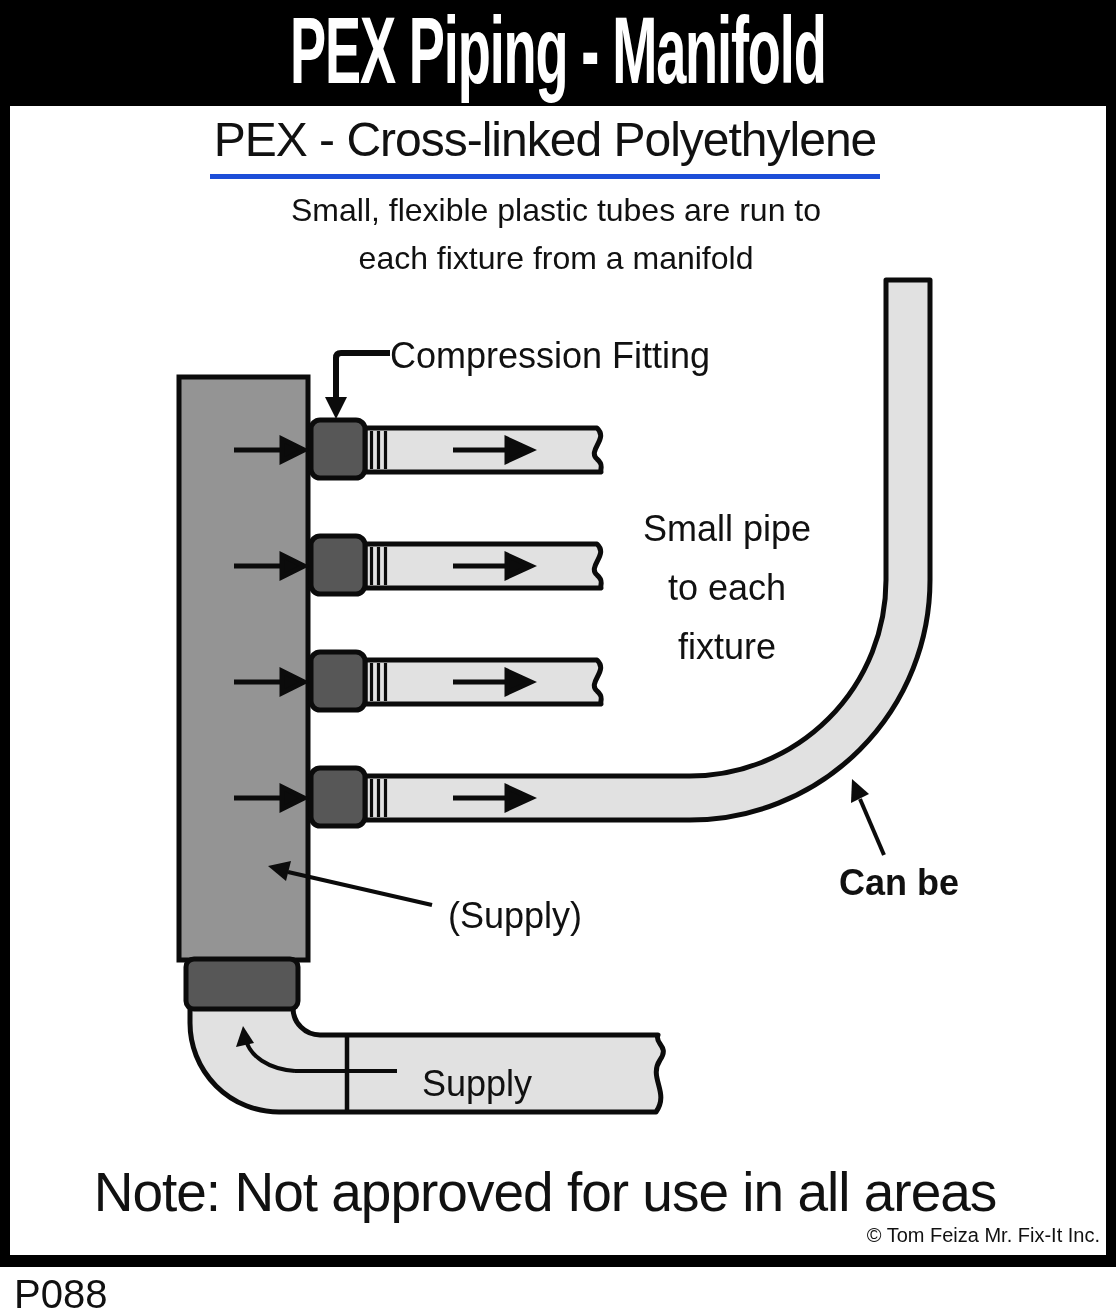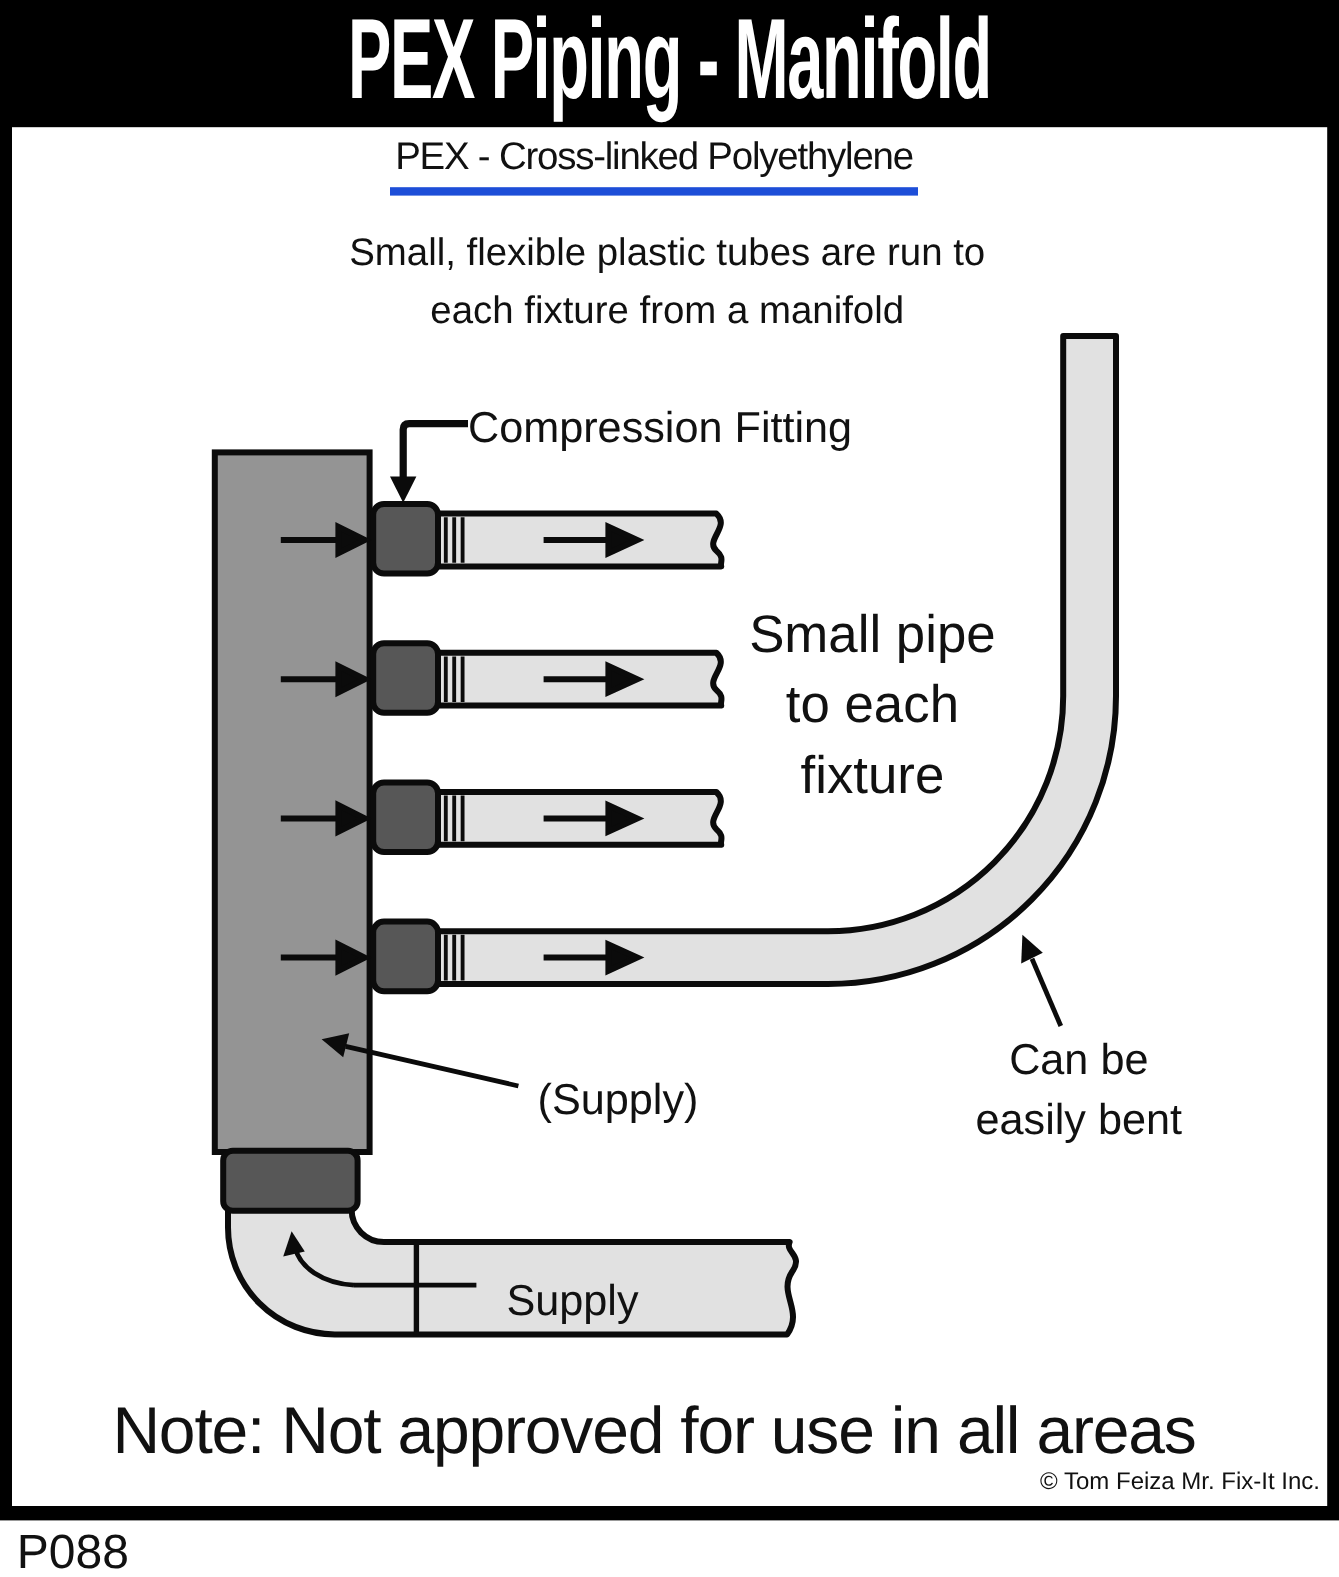--- a/index.html
+++ b/index.html
@@ -9,26 +9,26 @@
   }
   .frame-bg{position:absolute;left:0;top:0;width:1116px;height:1267px;background:#000;}
   .titlebar{position:absolute;left:0;top:0;width:1116px;height:100px;background:#000;
     display:flex;align-items:center;justify-content:center;}
   .title-text{display:inline-block;color:#fff;font-weight:bold;font-size:95px;
     white-space:nowrap;transform:scaleX(0.57);transform-origin:50% 50%;letter-spacing:-2px;line-height:1;}
   .canvas{position:absolute;left:10px;top:106px;width:1096px;height:1149px;background:#fff;}
   .diagram-svg{position:absolute;left:0;top:0;}
   .txt{position:absolute;white-space:nowrap;color:#111;}
   .center-wrap{position:absolute;text-align:center;}
-  .heading{display:inline-block;font-size:32px;letter-spacing:-1px;
-    border-bottom:7px solid #1d4ed8;padding:0 4px 7px 4px;}
+  .heading{display:inline-block;font-size:48px;letter-spacing:-1px;
+    border-bottom:5px solid #1d4ed8;padding:0 4px 7px 4px;}
   .body-text{font-size:32px;line-height:48px;}
   .label{font-size:36px;line-height:1.1;}
-  .small-pipe-label{font-size:44px;line-height:59px;}
-  .bent-label{font-size:36px;line-height:50px;}
+  .small-pipe-label{font-size:36px;line-height:59px;}
+  .bent-label{font-size:36px;line-height:50px;font-weight:bold;}
   .manifold-label{font-size:36px;line-height:47px;}
   .note-text{font-size:55px;letter-spacing:-1px;}
   .copyright{font-size:20px;}
   .code{font-size:40px;}
 </style>
 </head>
 <body>
 
 <div class="frame-bg"></div>
 <div class="canvas"></div>
@@ -139,21 +139,20 @@
 <div class="txt label" style="left:390px;top:336px;">Compression Fitting</div>
 
 <div class="center-wrap small-pipe-label" style="left:615px;top:499px;width:224px;">
   <div>Small pipe</div>
   <div>to each</div>
   <div>fixture</div>
 </div>
 
 <div class="center-wrap bent-label" style="left:800px;top:858px;width:198px;">
   <div>Can be</div>
-  <div>easily bent</div>
 </div>
 
 <div class="center-wrap manifold-label" style="left:415px;top:892px;width:200px;">
   <div>(Supply)</div>
 </div>
 
 <div class="txt label" style="left:422px;top:1064px;">Supply</div>
 
 <div class="center-wrap note-text" style="left:0;top:1160px;width:1090px;">Note: Not approved for use in all areas</div>
 <div class="txt copyright" style="right:16px;top:1224px;">© Tom Feiza Mr. Fix-It Inc.</div>

